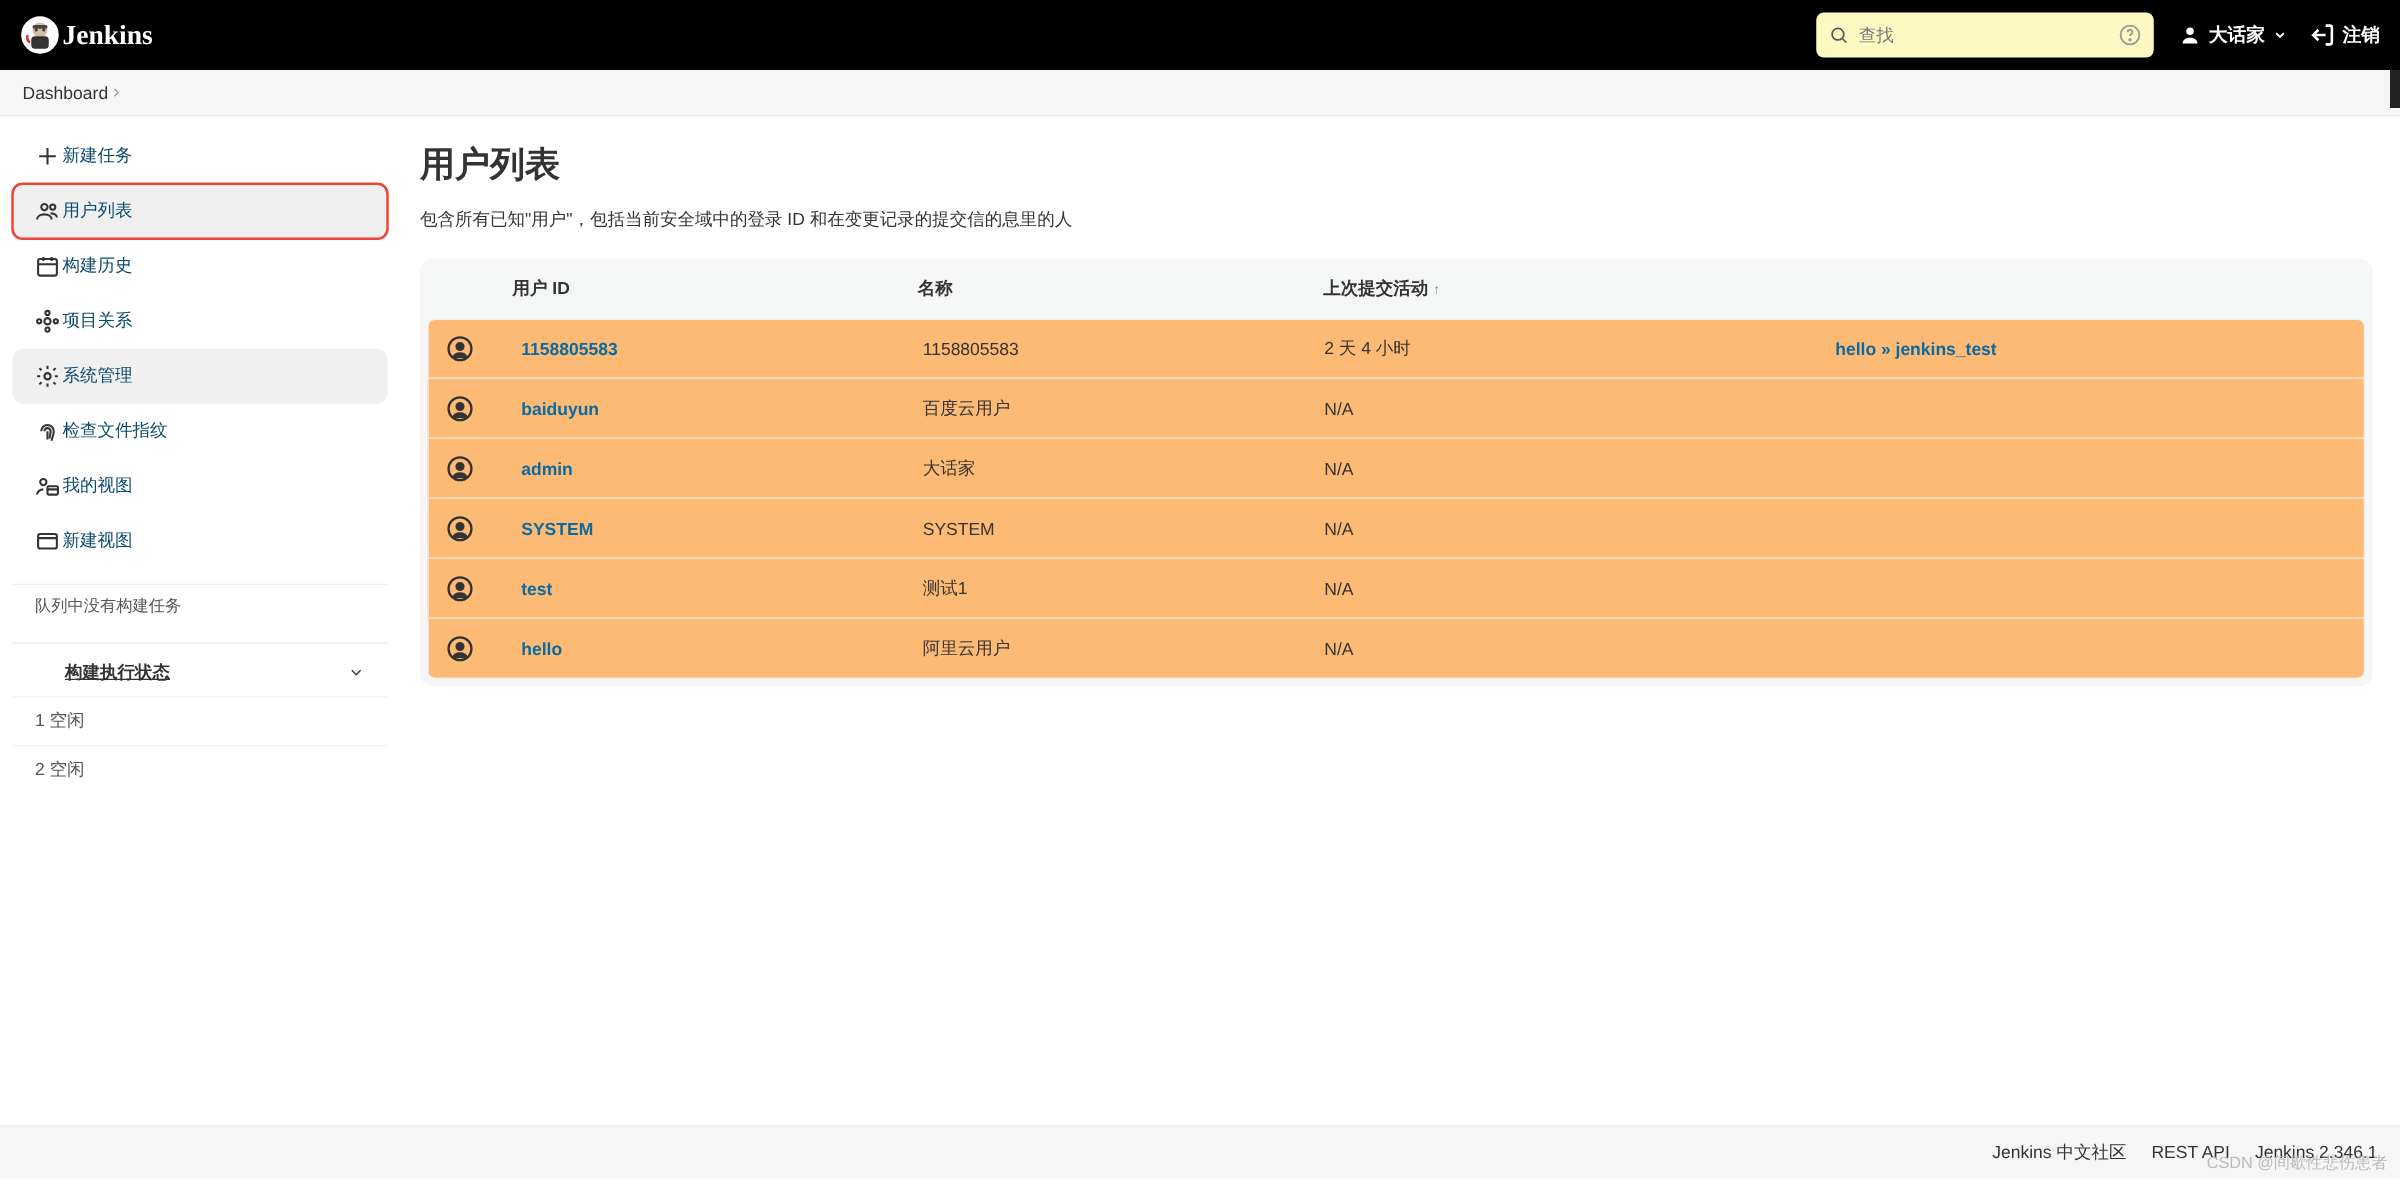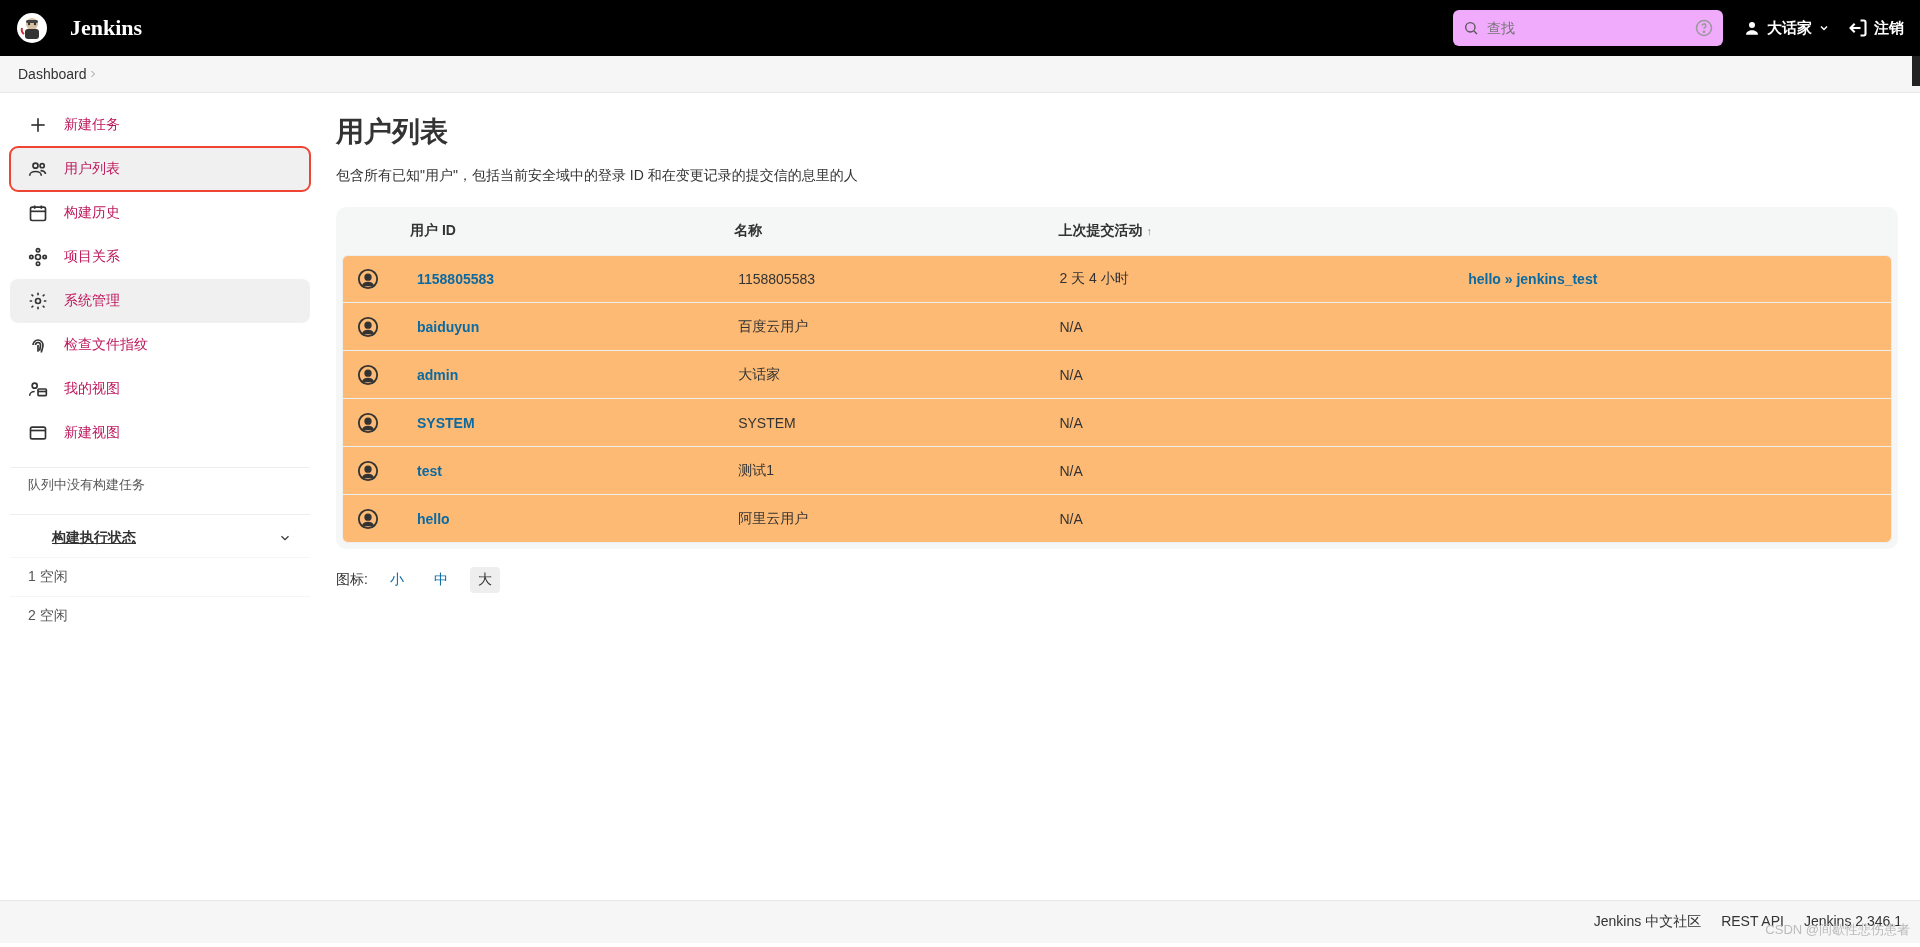--- a/index.html
+++ b/index.html
@@ -1,39 +1,39 @@
 <!DOCTYPE html>
 <html><head>
 <meta charset="utf-8">
 <style>
 * { margin: 0; padding: 0; box-sizing: border-box; }
 body { font-family: -apple-system, BlinkMacSystemFont, "Segoe UI", Arial, sans-serif; font-size: 14px; color: #333; background: #fff; }
 
 
 .topbar { background: #000; height: 56px; display: flex; align-items: center; padding: 0 16px; color: #fff; }
-.brand { display: flex; align-items: center; gap: 22px; }
+.brand { display: flex; align-items: center; gap: 2px; }
 .brand-logo { width: 32px; height: 32px; }
 .brand-name { font-weight: bold; font-size: 22px; font-family: Georgia, serif; }
 .top-spacer { flex: 1; }
-.search-box { background: #f0abfc; border-radius: 6px; height: 36px; width: 270px; display: flex; align-items: center; padding: 0 10px; }
+.search-box { background: #fef9c3; border-radius: 6px; height: 36px; width: 270px; display: flex; align-items: center; padding: 0 10px; }
 .search-box input { border: none; outline: none; flex: 1; font-size: 14px; color: #555; background: transparent; }
 .search-box .q-icon { color: #555; margin-right: 8px; }
 .search-box .help-icon { color: #999; }
 .user-menu { display: flex; align-items: center; gap: 6px; margin-left: 20px; font-weight: bold; font-size: 15px; cursor: pointer; }
 .logout-btn { display: flex; align-items: center; gap: 6px; margin-left: 18px; font-weight: bold; font-size: 15px; cursor: pointer; }
 
 
 .breadcrumb-bar { background: #f6f6f6; border-bottom: 1px solid #e8e8e8; padding: 10px 18px; display: flex; align-items: center; font-size: 14px; }
 .breadcrumb-bar a { color: #333; text-decoration: none; }
 .chev { color: #999; }
 
 
 .layout { display: flex; min-height: calc(100vh - 56px - 40px - 44px); }
 .sidebar { width: 320px; padding: 10px; }
-.sidebar-item { display: flex; align-items: center; gap: 14px; padding: 12px 18px; border-radius: 8px; cursor: pointer; color: #be185d; }
+.sidebar-item { display: flex; align-items: center; padding: 12px 18px; border-radius: 8px; cursor: pointer; color: #0c4a6e; }
 .sidebar-item.active { background: #f0f0f0; }
 .sidebar-item.highlight { outline: 2px solid #e43; outline-offset: -1px; }
 .sidebar-item .s-icon { width: 22px; text-align: center; color: #333; }
 
 .side-section { border-top: 1px solid #eee; margin-top: 12px; }
 .side-section-header { display: flex; align-items: center; justify-content: space-between; padding: 14px 18px 10px; font-weight: bold; cursor: pointer; }
 .side-sub { padding: 8px 18px; color: #555; font-size: 13px; }
 .exec-link { text-decoration: underline; margin-left: 24px; }
 .side-row { padding: 10px 18px; color: #555; font-size: 14px; border-top: 1px solid #f5f5f5; }
 
@@ -330,26 +330,20 @@
               </svg>
             </div>
             <div><a href="#" class="link">hello</a></div>
             <div>阿里云用户</div>
             <div>N/A</div>
             <div></div>
           </div>
         </div>
     </div>
 
-    <div class="iconsize">
-      <span>图标:</span>
-      <span class="seg link-seg">小</span>
-      <span class="seg link-seg">中</span>
-      <span class="seg on">大</span>
-    </div>
   </div>
 </div>
 
 <div class="footer">
   <a href="#">Jenkins 中文社区</a>
   <a href="#">REST API</a>
   <a href="#">Jenkins 2.346.1</a>
 </div>
 
 <div class="right-edge"></div>

